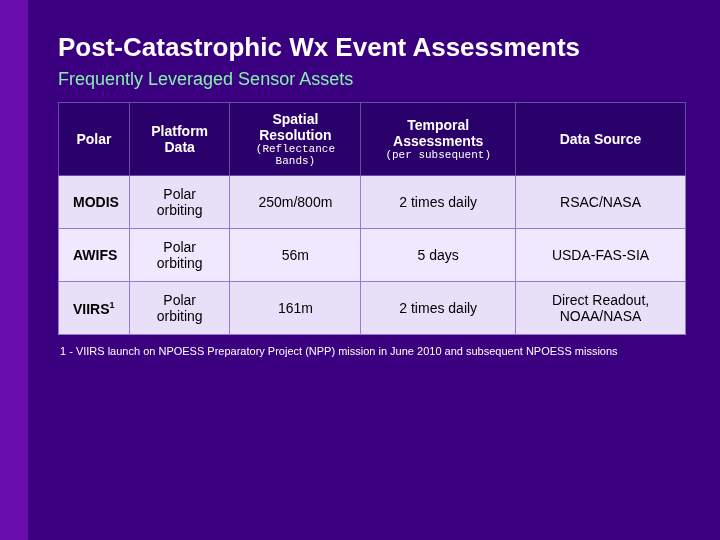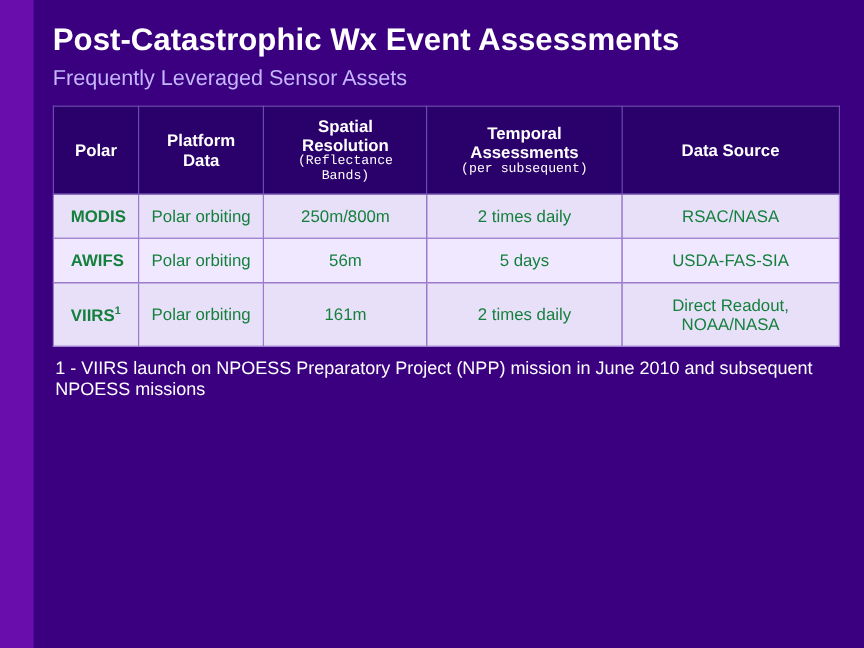--- a/index.html
+++ b/index.html
@@ -9,21 +9,21 @@
       height: 540px;
       background: #3a0080;
       font-family: Arial, sans-serif;
       overflow: hidden;
     }
 
     .slide {
       width: 720px;
       height: 508px;
       background: #3a0080;
-      padding: 0;
+      padding: 14px;
       position: relative;
     }
 
     .left-bar {
       position: absolute;
       left: 0;
       top: 0;
       width: 28px;
       height: 540px;
       background: #6a0dad;
@@ -36,21 +36,21 @@
 
     .title {
       color: #ffffff;
       font-size: 26px;
       font-weight: bold;
       margin-bottom: 6px;
       font-family: Arial, sans-serif;
     }
 
     .subtitle {
-      color: #c4b5fd;
+      color: #86efac;
       font-size: 18px;
       font-weight: normal;
       margin-bottom: 12px;
       font-family: Arial, sans-serif;
     }
 
     .table-wrapper {
       background: #3a0080;
     }
 
@@ -83,38 +83,38 @@
 
     tbody tr {
       background: #f0e8ff;
     }
 
     tbody tr:nth-child(odd) {
       background: #e8e0f8;
     }
 
     tbody td {
-      color: #15803d;
+      color: #000000;
       padding: 10px 10px;
       text-align: center;
       font-size: 14px;
       border: 1px solid #9a7acc;
       vertical-align: middle;
       margin-top: 32px;
     }
 
     tbody td:first-child {
       font-weight: bold;
       text-align: left;
       padding-left: 14px;
     }
 
     .footnote {
       color: #ffffff;
-      font-size: 15px;
+      font-size: 11px;
       margin-top: 10px;
       padding-left: 2px;
     }
 
     sup {
       font-size: 9px;
       vertical-align: super;
     }
   </style>
 </head>

